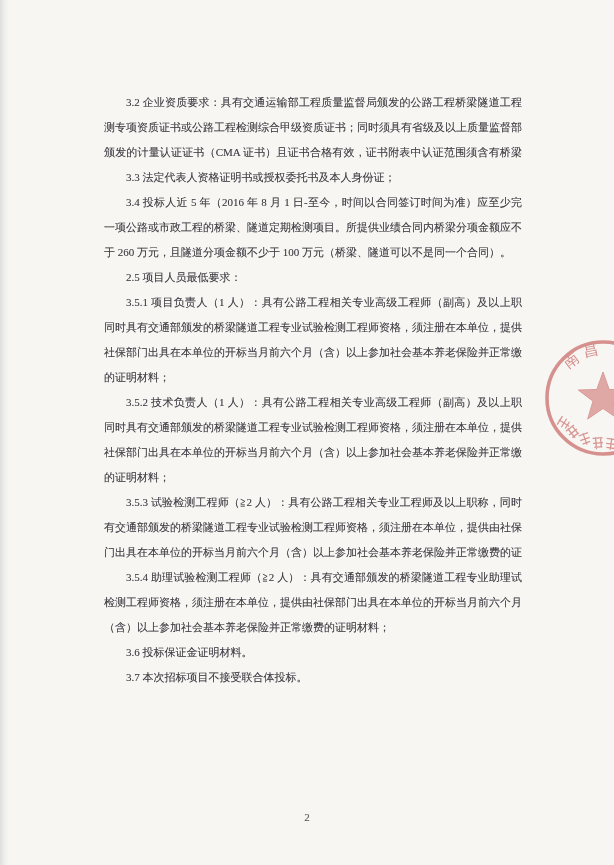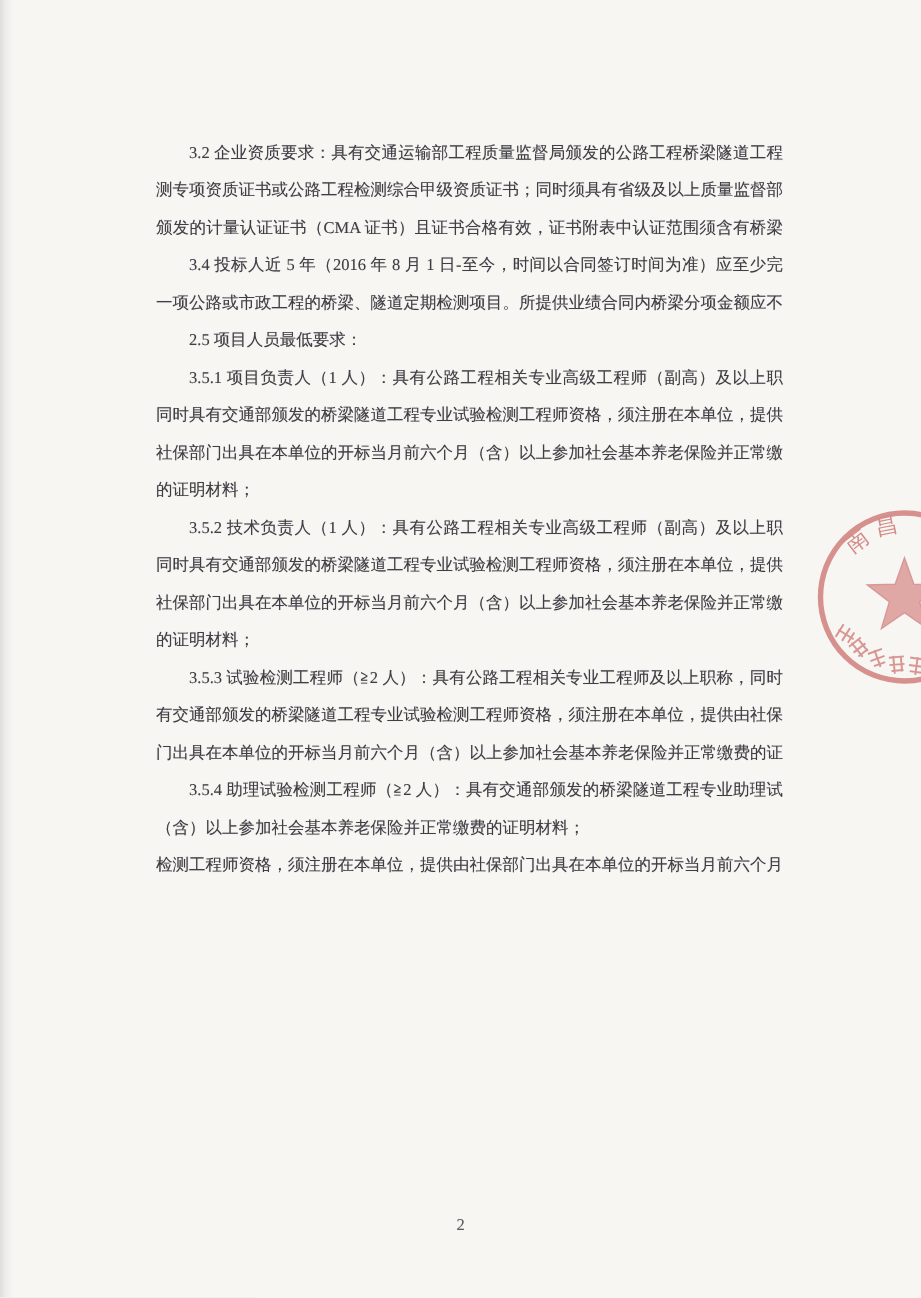--- a/index.html
+++ b/index.html
@@ -47,22 +47,26 @@
 <div class="page">
   <div class="edge"></div>
 
   <div class="doc-body">
     <div class="para">
       <div class="line indent">3.2 企业资质要求：具有交通运输部工程质量监督局颁发的公路工程桥梁隧道工程检</div>
       <div class="line">测专项资质证书或公路工程检测综合甲级资质证书；同时须具有省级及以上质量监督部门</div>
       <div class="line">颁发的计量认证证书（CMA 证书）且证书合格有效，证书附表中认证范围须含有桥梁线</div>
     </div>
     <div class="para">
+      <div class="line indent last">3.3 法定代表人资格证明书或授权委托书及本人身份证；</div>
+    </div>
+    <div class="para">
       <div class="line indent">3.4 投标人近 5 年（2016 年 8 月 1 日-至今，时间以合同签订时间为准）应至少完成过</div>
       <div class="line">一项公路或市政工程的桥梁、隧道定期检测项目。所提供业绩合同内桥梁分项金额应不少</div>
+      <div class="line last">于 260 万元，且隧道分项金额不少于 100 万元（桥梁、隧道可以不是同一个合同）。</div>
     </div>
     <div class="para">
       <div class="line indent last">2.5 项目人员最低要求：</div>
     </div>
     <div class="para">
       <div class="line indent">3.5.1 项目负责人（1 人）：具有公路工程相关专业高级工程师（副高）及以上职称，</div>
       <div class="line">同时具有交通部颁发的桥梁隧道工程专业试验检测工程师资格，须注册在本单位，提供由</div>
       <div class="line">社保部门出具在本单位的开标当月前六个月（含）以上参加社会基本养老保险并正常缴费</div>
       <div class="line last">的证明材料；</div>
     </div>
@@ -72,22 +76,28 @@
       <div class="line">社保部门出具在本单位的开标当月前六个月（含）以上参加社会基本养老保险并正常缴费</div>
       <div class="line last">的证明材料；</div>
     </div>
     <div class="para">
       <div class="line indent">3.5.3 试验检测工程师（≧2 人）：具有公路工程相关专业工程师及以上职称，同时具</div>
       <div class="line">有交通部颁发的桥梁隧道工程专业试验检测工程师资格，须注册在本单位，提供由社保部</div>
       <div class="line">门出具在本单位的开标当月前六个月（含）以上参加社会基本养老保险并正常缴费的证明</div>
     </div>
     <div class="para">
       <div class="line indent">3.5.4 助理试验检测工程师（≧2 人）：具有交通部颁发的桥梁隧道工程专业助理试验</div>
+      <div class="line">检测工程师资格，须注册在本单位，提供由社保部门出具在本单位的开标当月前六个月</div>
       <div class="line last">（含）以上参加社会基本养老保险并正常缴费的证明材料；</div>
-      <div class="line">检测工程师资格，须注册在本单位，提供由社保部门出具在本单位的开标当月前六个月</div>
+    </div>
+    <div class="para">
+      <div class="line indent last">3.6 投标保证金证明材料。</div>
+    </div>
+    <div class="para">
+      <div class="line indent last">3.7 本次招标项目不接受联合体投标。</div>
     </div>
   </div>
 
   <svg class="stamp" width="160" height="150" viewBox="0 0 160 150">
     <defs>
       <filter id="soften" x="-20%" y="-20%" width="140%" height="140%">
         <feGaussianBlur stdDeviation="0.5"></feGaussianBlur>
       </filter>
     </defs>
     <g filter="url(#soften)" opacity="0.82">

